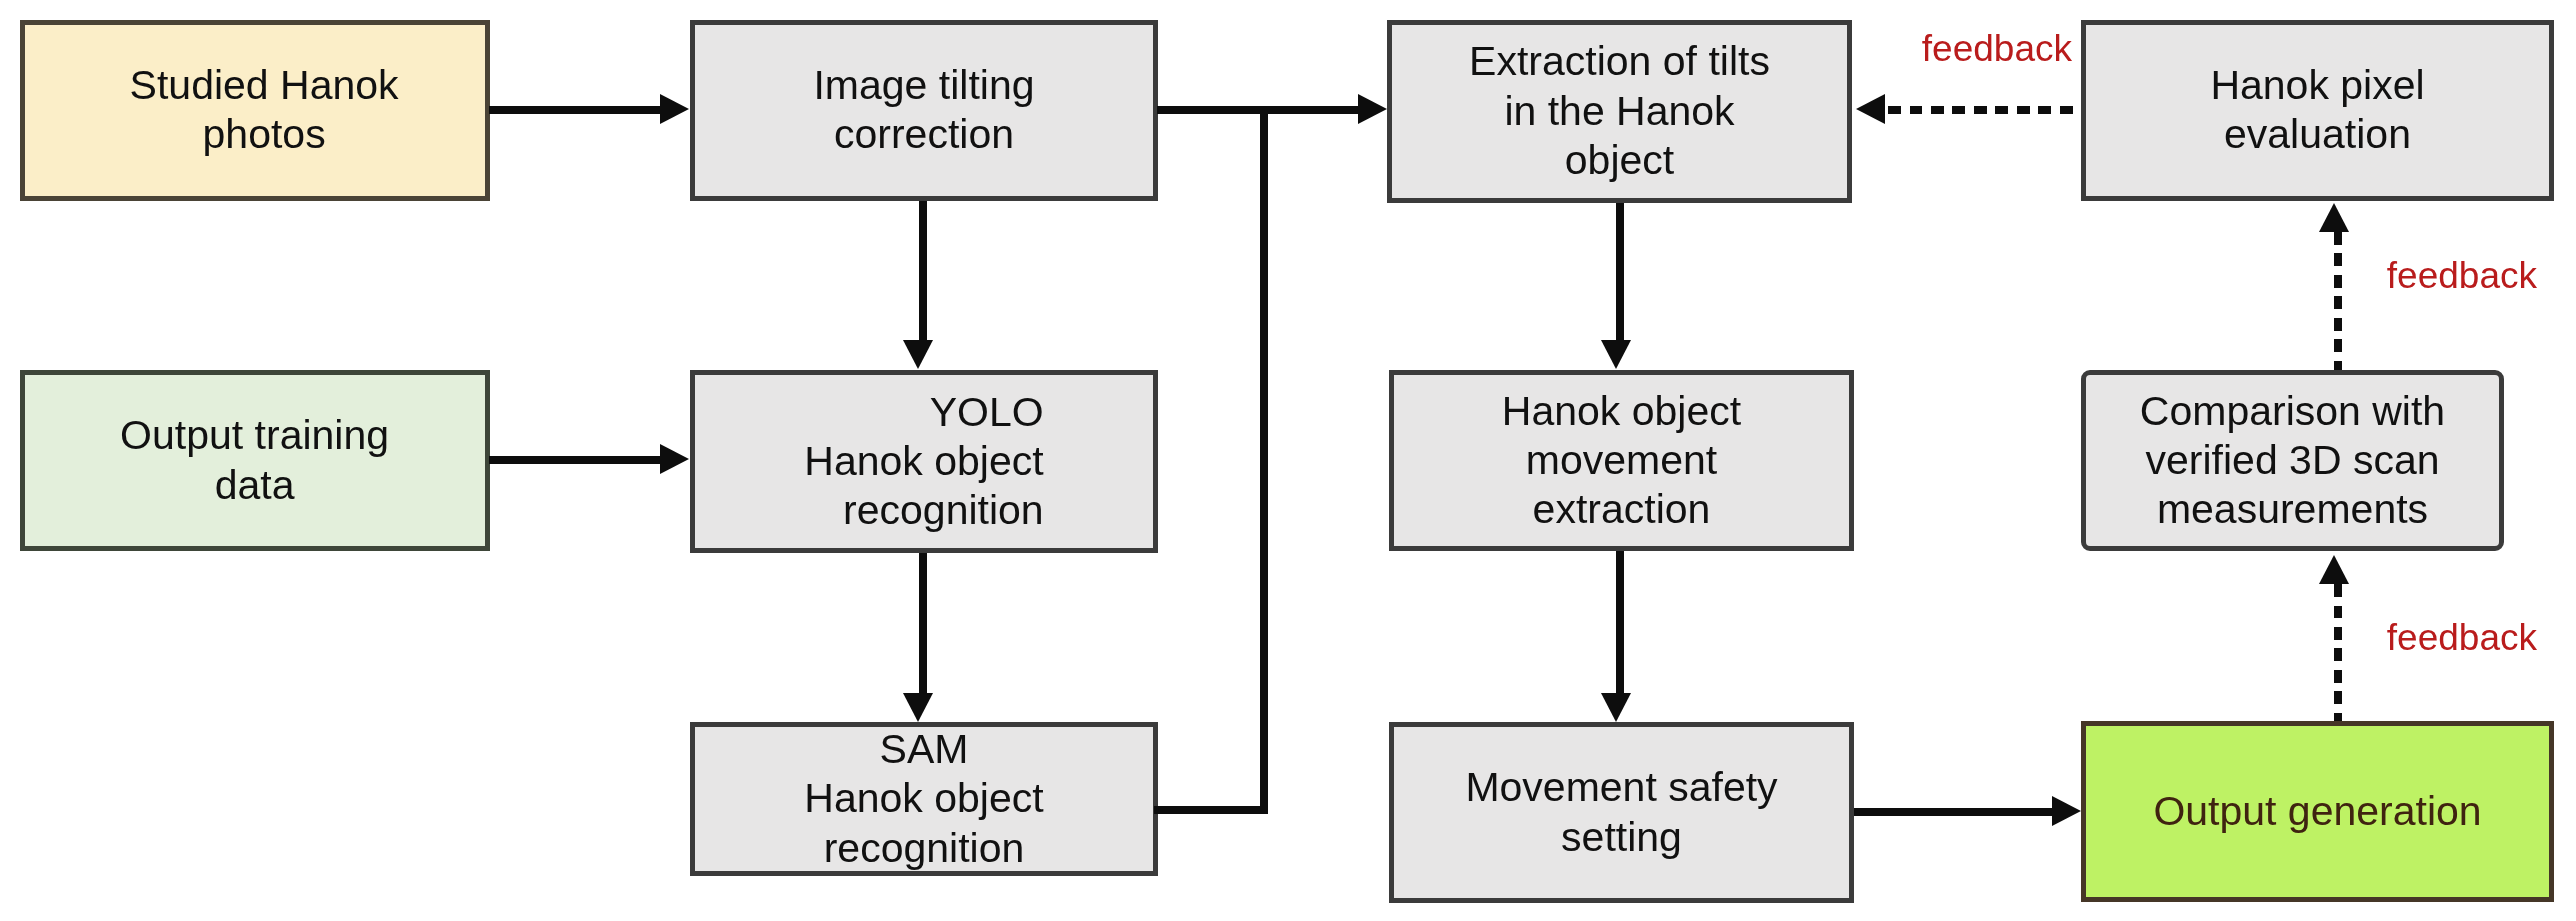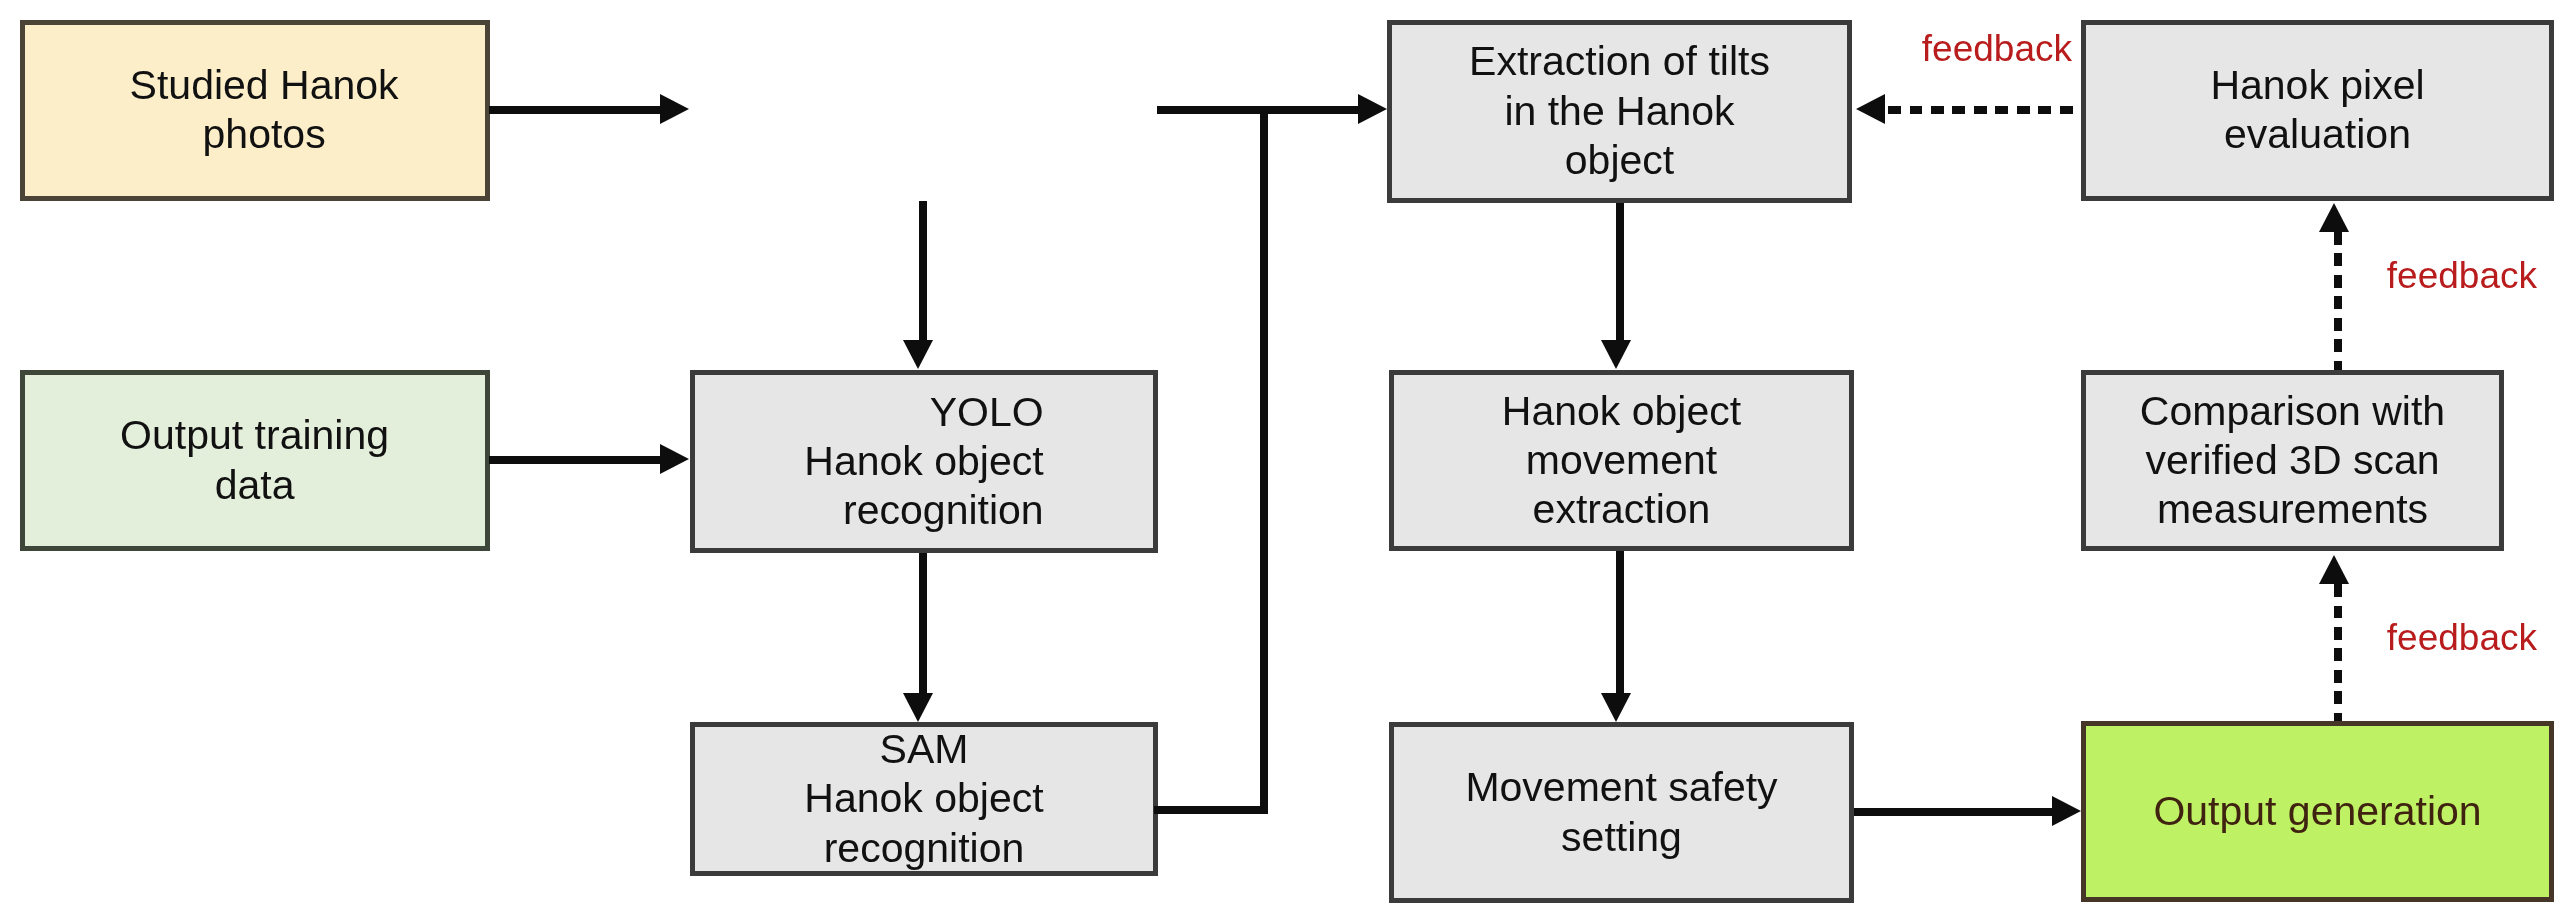--- a/index.html
+++ b/index.html
@@ -40,37 +40,39 @@
   
   #n-photos  {left:19.6px;  top:19.6px;  width:470px;height:181px;background:#FBEEC8;border-color:#4A4336;padding-left:19px;}
   #n-training{left:19.6px;  top:370px; width:470px;height:181px;background:#E3EFDB;border-color:#3E4639;}
   #n-tilt    {left:690px; top:19.6px;  width:468px;height:181px;}
   #n-yolo    {left:690px; top:370px; width:468px;height:183px;text-align:right;}
   #n-sam     {left:690px; top:722px; width:468px;height:154px;}
   #n-extract {left:1387px;top:19.6px;  width:465px;height:183px;}
   #n-movext  {left:1389px;top:370px; width:465px;height:181px;}
   #n-movsafe {left:1389px;top:722px; width:465px;height:181px;}
   #n-pixel   {left:2081px;top:19.6px;  width:473px;height:181px;}
-  #n-compare {left:2081px;top:370px; width:423px;height:181px;}
+  #n-compare {left:2081px;top:370px; width:423px;height:181px;border-radius:9px;}
   #n-output  {left:2081px;top:721px; width:473px;height:181px;background:#bef264;border-color:#453627;color:#3F2310;}
 
   
   #fb-top        {left:1867px;top:29px; width:205px;}
   #fb-right-upper{left:2346px;top:256px;width:191px;}
   #fb-right-lower{left:2346px;top:618px;width:191px;}
 </style>
 </head>
 <body>
 
 <div class="stage">
 
   <div class="box" id="n-photos">Studied Hanok
 photos</div>
   <div class="box" id="n-training">Output training
 data</div>
+  <div class="box" id="n-tilt">Image tilting
+correction</div>
   <div class="box" id="n-yolo">YOLO
 Hanok object
 recognition</div>
   <div class="box" id="n-sam">SAM
 Hanok object
 recognition</div>
   <div class="box" id="n-extract">Extraction of tilts
 in the Hanok
 object</div>
   <div class="box" id="n-movext">Hanok object

